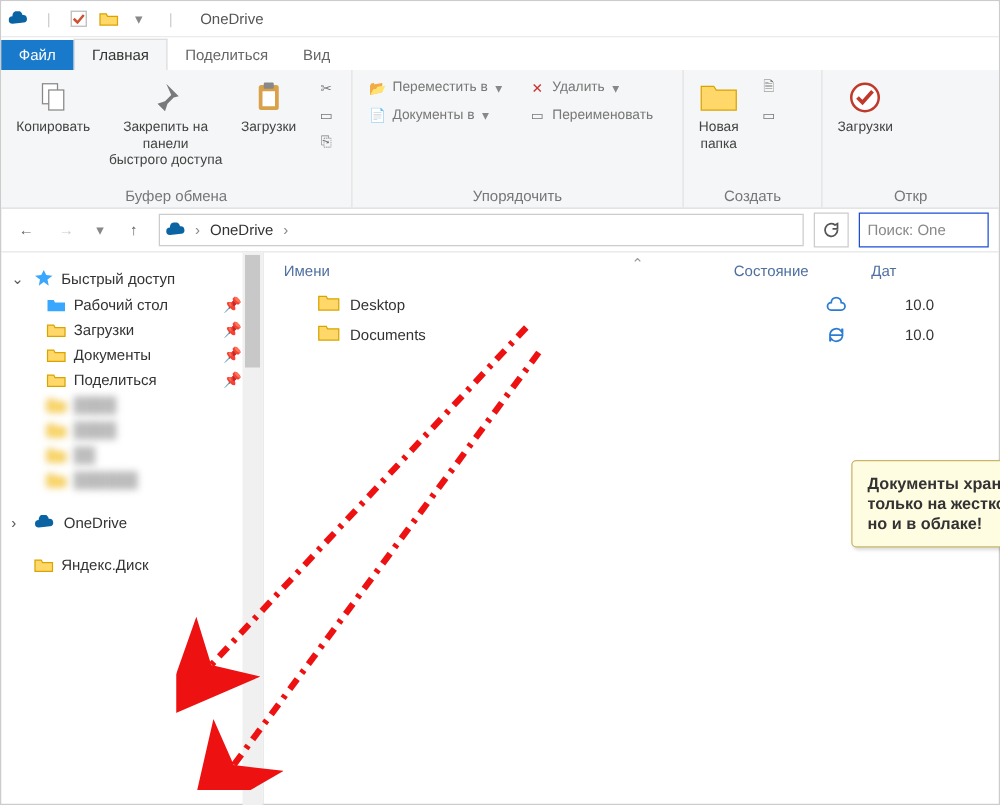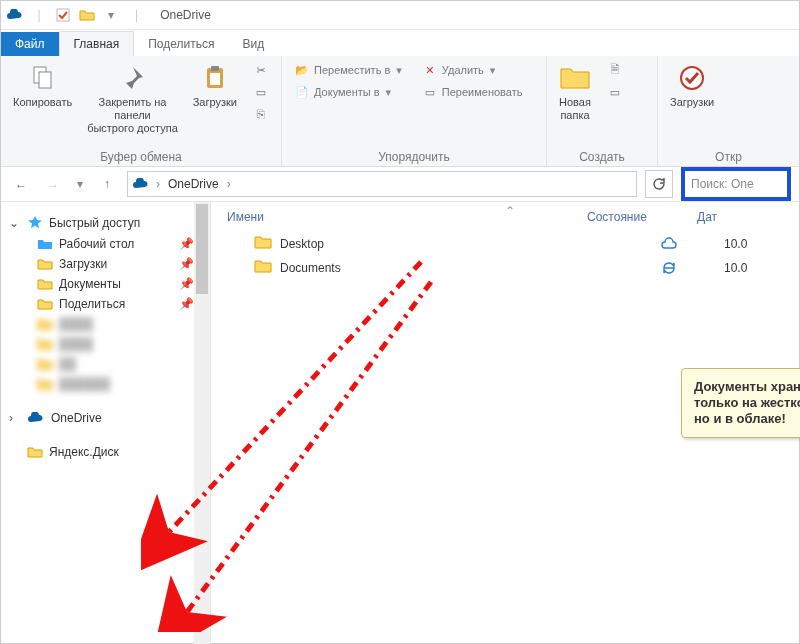--- a/index.html
+++ b/index.html
@@ -19,21 +19,21 @@
 .bigbtn .ico{width:32px;height:32px;display:flex;align-items:center;justify-content:center;margin-bottom:2px}
 .smallstack{display:flex;flex-direction:column;gap:2px}
 .smallbtn{display:flex;align-items:center;gap:4px;padding:2px 4px;font-size:11px;color:#777;cursor:pointer}
 .smallbtn .si{width:16px;height:16px;display:inline-flex;align-items:center;justify-content:center}
 .grlabel{text-align:center;font-size:12px;color:#777;padding:2px 0 0}
 .addressbar{height:34px;display:flex;align-items:center;padding:0 8px;gap:8px;border-bottom:1px solid #e5e5e5}
 .navbtn{width:24px;height:24px;display:flex;align-items:center;justify-content:center;color:#666;cursor:pointer}
 .crumbs{flex:1;height:24px;border:1px solid #ccc;display:flex;align-items:center;padding:0 4px;gap:4px}
 .crumbs .seg{display:flex;align-items:center;gap:4px;padding:0 2px;cursor:pointer;color:#333}
 .refresh{width:26px;height:26px;border:1px solid #ccc;display:flex;align-items:center;justify-content:center;cursor:pointer}
-.search{width:90px;height:26px;border:4px solid #1d4ed8;display:flex;align-items:center;padding:0 6px;color:#888}
+.search{width:90px;height:26px;border:1px solid #1d4ed8;display:flex;align-items:center;padding:0 6px;color:#888}
 .body{display:flex;height:calc(100% - 28px - 26px - 110px - 34px)}
 .tree{width:210px;border-right:1px solid #e5e5e5;padding:10px 4px 4px 6px;position:relative;overflow:hidden}
 .treeitem{display:flex;align-items:center;gap:6px;padding:3px 2px;cursor:pointer;font-size:12px;color:#333}
 .treeitem.sub{padding-left:30px}
 .pin{color:#888;margin-left:auto;margin-right:10px}
 .blur{filter:blur(3px);color:#bbb}
 .scrollbar{position:absolute;right:0;top:0;width:16px;height:100%;background:#f0f0f0}
 .scrollthumb{position:absolute;right:2px;top:2px;width:12px;height:90px;background:#c8c8c8}
 .content{flex:1;position:relative}
 .colheaders{display:flex;padding:8px 6px 8px 16px;color:#4f6fa0;font-size:12px;border-bottom:none}

